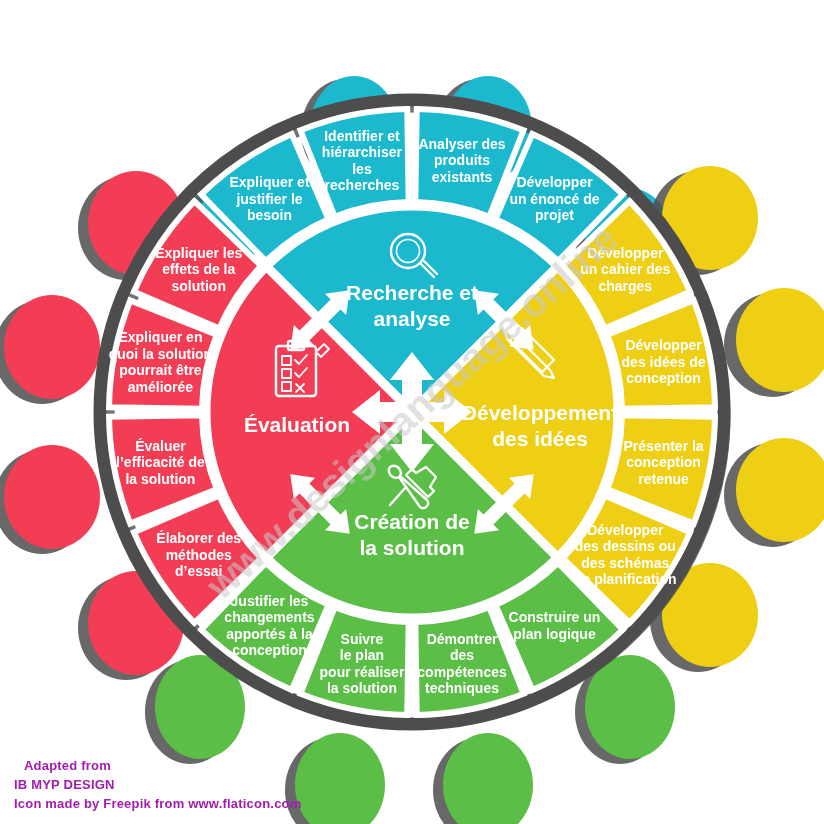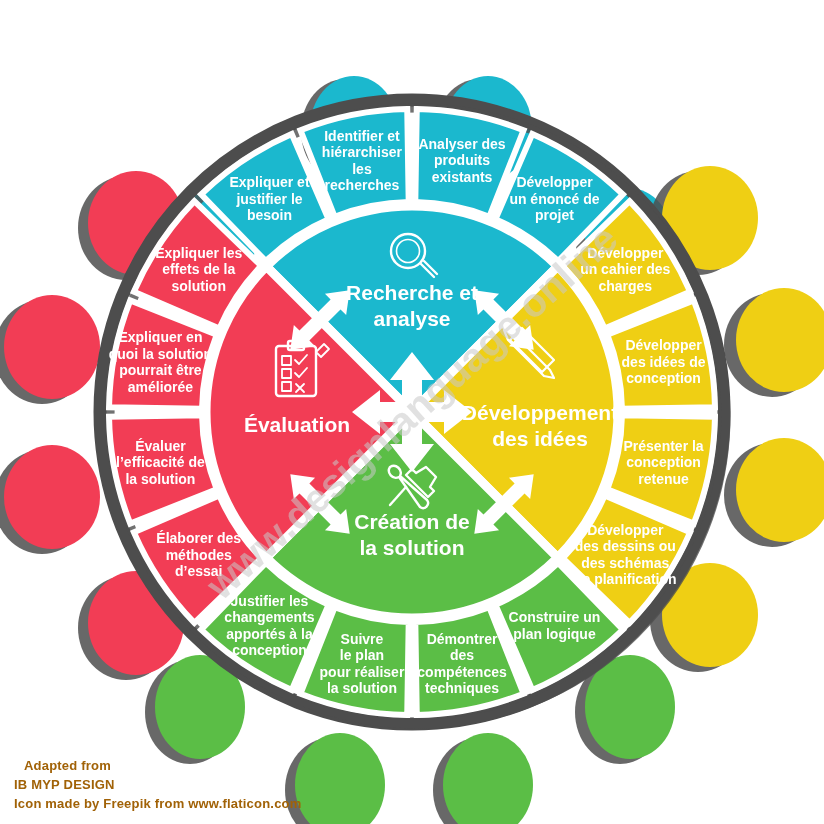--- a/index.html
+++ b/index.html
@@ -34,21 +34,21 @@
     fill: #ffffff;
     font-family: "Liberation Sans", sans-serif;
     font-weight: bold;
     font-size: 21px;
     text-anchor: middle;
   }
   .attribution {
     position: absolute;
     left: 14px;
     bottom: 10px;
-    color: #a16207;
+    color: #a21caf;
     font-family: "Liberation Sans", sans-serif;
     font-weight: bold;
     font-size: 13px;
     line-height: 1.45;
     letter-spacing: .2px;
     user-select: none;
   }
   .attribution .indent { padding-left: 10px; }
   .watermark {
     position: absolute;

